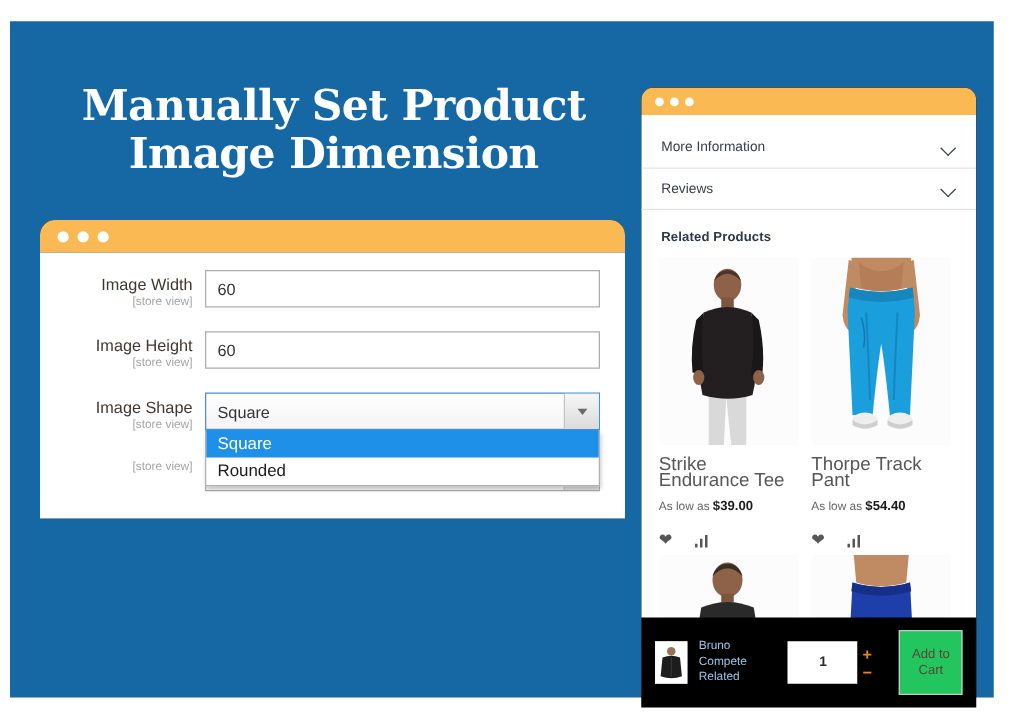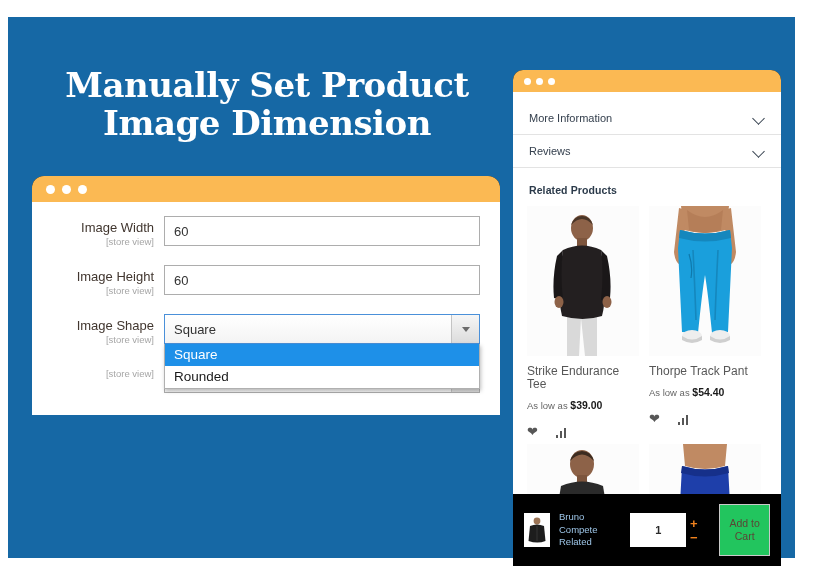--- a/index.html
+++ b/index.html
@@ -134,21 +134,21 @@
   }
 
   .prod-grid { display: flex; padding: 10px 14px 0 14px; gap: 10px; }
   .prod-card { width: 112px; }
   .prod-img {
     width: 112px; height: 150px;
     background: #fdfdfd;
     position: relative; overflow: hidden;
   }
   .prod-name {
-    font-size: 12px; color: #575757; margin-top: 9px; line-height: 13px;
+    font-size: 15px; color: #575757; margin-top: 9px; line-height: 13px;
   }
   .prod-price { font-size: 9.5px; color: #666666; margin-top: 8px; }
   .prod-price b { font-size: 10.5px; color: #1a1a1a; }
   .prod-actions { display: flex; gap: 18px; margin-top: 14px; align-items: flex-end; }
   .ico-heart { font-size: 13px; color: #575757; line-height: 13px; }
   .ico-compare { display: flex; align-items: flex-end; gap: 1.5px; height: 11px; }
   .ico-compare i { display: block; width: 2.5px; background: #575757; }
   .ico-compare i:nth-child(1) { height: 3px; }
   .ico-compare i:nth-child(2) { height: 7px; }
   .ico-compare i:nth-child(3) { height: 10px; }

